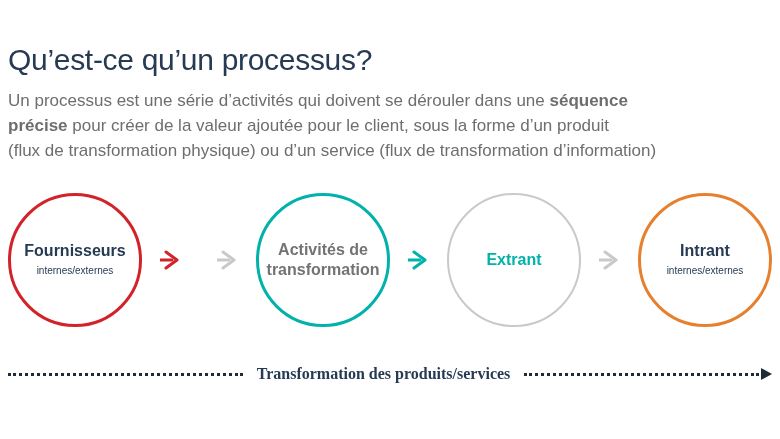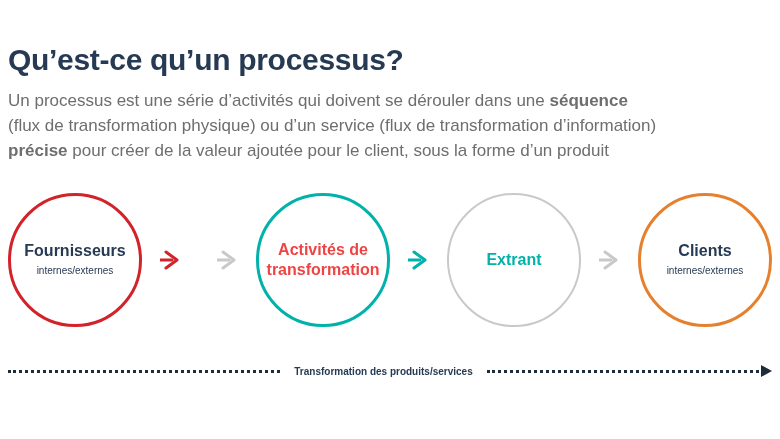--- a/index.html
+++ b/index.html
@@ -2,21 +2,21 @@
 <html style="--navy: #263a53; --body-gray: #6e6e6e; --red: #d2232a; --teal: #00b2a9; --orange: #e6802e; --circle-gray: #c9c9c9; --line-dark: #1e2c3a;"><head>
 <meta charset="utf-8">
 <style>
   * { margin: 0; padding: 0; box-sizing: border-box; }
   html, body { width: 780px; height: 439px; background: #ffffff; overflow: hidden; }
   body { font-family: "Liberation Sans", sans-serif; }
   .page { width: 780px; height: 439px; padding: 42px 8px 0 8px; background: #fff; }
 
   .title {
     font-size: 30px;
-    font-weight: bold;
+    font-weight: normal;
     color: var(--navy);
     letter-spacing: -0.3px;
     line-height: 1.2;
   }
 
   .paragraph {
     margin-top: 10px;
     font-size: 17px;
     line-height: 25px;
     color: var(--body-gray);
@@ -70,45 +70,46 @@
     width: 764px;
     display: flex;
     align-items: center;
   }
   .dotline {
     flex: 1;
     border-top: 3px dotted var(--line-dark);
     height: 0;
   }
   .bottom-label {
-    font-size: 10px;
+    font-size: 16px;
     font-weight: bold;
     color: var(--navy);
     white-space: nowrap;
     padding: 0 14px;
+    font-family: Liberation Serif, serif;
   }
   .arrowhead {
     width: 0; height: 0;
     border-top: 6px solid transparent;
     border-bottom: 6px solid transparent;
     border-left: 11px solid var(--line-dark);
     margin-left: 2px;
   }
 </style>
 </head>
 <body>
 
 <div class="page">
 
   <h1 class="title">Qu’est-ce qu’un processus?</h1>
 
   <div class="paragraph">
     <div><span>Un processus est une série d’activités qui doivent se dérouler dans une </span><span class="b">séquence</span><span></span></div>
+    <div><span class="b">précise</span><span> pour créer de la valeur ajoutée pour le client, sous la forme d’un produit</span></div>
     <div><span>(flux de transformation physique) ou d’un service (flux de transformation d’information)</span></div>
-    <div><span class="b">précise</span><span> pour créer de la valeur ajoutée pour le client, sous la forme d’un produit</span></div>
   </div>
 
   <div class="flow-row">
 
     <div class="circle" style="border-color: rgb(210, 35, 42);">
       <span class="c-title" style="color: rgb(38, 58, 83);">Fournisseurs</span>
       <span class="c-sub" style="color: rgb(38, 58, 83);">internes/externes</span>
     </div>
 
     <div class="arrow" style="color: rgb(210, 35, 42);">
@@ -120,21 +121,21 @@
 
 
     <div class="arrow" style="color: rgb(201, 201, 201);">
       <svg viewBox="0 0 22 24" width="22" height="24">
           <path d="M0 12 H12" stroke="currentColor" stroke-width="3" fill="none" stroke-linecap="round"></path>
           <path d="M6 4 L17 12 L6 20" stroke="currentColor" stroke-width="3" fill="none" stroke-linecap="round" stroke-linejoin="round"></path>
         </svg>
     </div>
 
     <div class="circle" style="border-color: rgb(0, 178, 169);">
-      <span class="c-title" style="color: #ef4444;">Activités de transformation</span>
+      <span class="c-title" style="color: #737373;">Activités de transformation</span>
     </div>
 
     <div class="arrow" style="color: rgb(0, 178, 169);">
       <svg viewBox="0 0 22 24" width="22" height="24">
           <path d="M0 12 H12" stroke="currentColor" stroke-width="3" fill="none" stroke-linecap="round"></path>
           <path d="M6 4 L17 12 L6 20" stroke="currentColor" stroke-width="3" fill="none" stroke-linecap="round" stroke-linejoin="round"></path>
         </svg>
     </div>
 
     <div class="circle thin" style="border-color: rgb(201, 201, 201);">
@@ -142,21 +143,21 @@
     </div>
 
     <div class="arrow" style="color: rgb(201, 201, 201);">
       <svg viewBox="0 0 22 24" width="22" height="24">
           <path d="M0 12 H12" stroke="currentColor" stroke-width="3" fill="none" stroke-linecap="round"></path>
           <path d="M6 4 L17 12 L6 20" stroke="currentColor" stroke-width="3" fill="none" stroke-linecap="round" stroke-linejoin="round"></path>
         </svg>
     </div>
 
     <div class="circle" style="border-color: rgb(230, 128, 46);">
-      <span class="c-title" style="color: rgb(38, 58, 83);">Clients</span>
+      <span class="c-title" style="color: rgb(38, 58, 83);">Intrant</span>
       <span class="c-sub" style="color: rgb(38, 58, 83);">internes/externes</span>
     </div>
 
   </div>
 
   <div class="bottom-row">
     <div class="dotline"></div>
     <span class="bottom-label">Transformation des produits/services</span>
     <div class="dotline"></div>
     <div class="arrowhead"></div>

